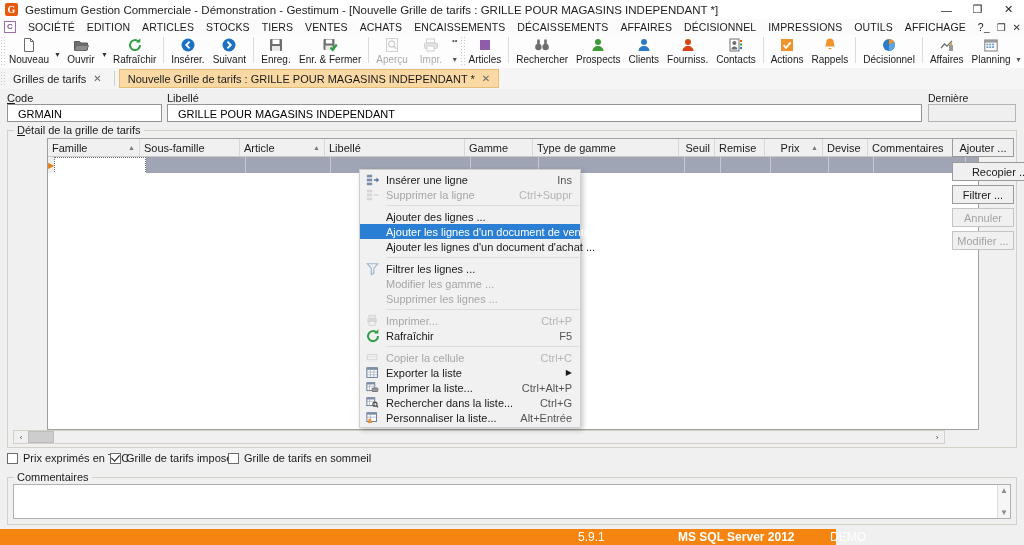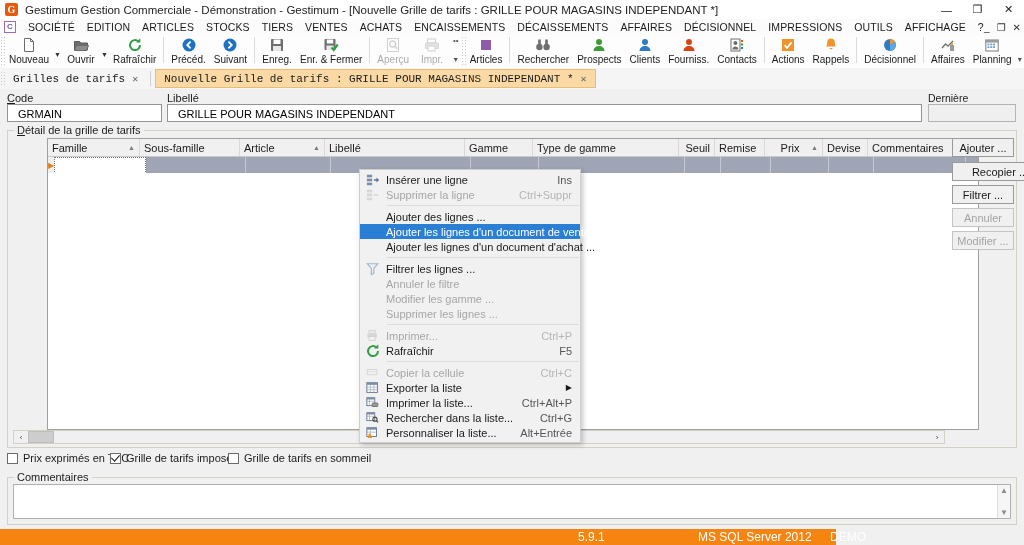--- a/index.html
+++ b/index.html
@@ -205,21 +205,21 @@
           <div class="tb-label">Rafraîchir</div>
         </div>
         <div class="tb-sep"></div>
         <div class="tb-item">
           <div class="tb-icon">
             <svg width="16" height="16" viewBox="0 0 16 16">
               <circle cx="8" cy="8" r="6.5" fill="#1b72c4"></circle>
               <path d="M9.6 4.6L6.2 8l3.4 3.4" fill="none" stroke="#fff" stroke-width="1.8"></path>
             </svg>
           </div>
-          <div class="tb-label">Précéd.</div>
+          <div class="tb-label">Insérer.</div>
         </div>
         <div class="tb-item">
           <div class="tb-icon">
             <svg width="16" height="16" viewBox="0 0 16 16">
               <circle cx="8" cy="8" r="6.5" fill="#1b72c4"></circle>
               <path d="M6.4 4.6L9.8 8l-3.4 3.4" fill="none" stroke="#fff" stroke-width="1.8"></path>
             </svg>
           </div>
           <div class="tb-label">Suivant</div>
         </div>
@@ -393,21 +393,21 @@
         </div>
       </div>
     <div class="tb-overflow">
       <span>&nbsp;</span>
         <span>▾</span>
     </div>
   </div>
 
   <div class="tabstrip">
     <div class="grip" style="height:16px;margin-top:0;"></div>
-    <div id="tabs" style="display:flex;align-items:center;font-family:Liberation Mono, monospace;">
+    <div id="tabs" style="display:flex;align-items:center;">
         <div class="tab">
           <span>Grilles de tarifs</span>
           <span class="x">✕</span>
         </div>
         <div class="tab-sep"></div>
         <div class="tab active">
           <span>Nouvelle Grille de tarifs : GRILLE POUR MAGASINS INDEPENDANT *</span>
           <span class="x">✕</span>
         </div>
       </div>
@@ -529,21 +529,21 @@
   <div class="ta" style="left:13px;top:484px;width:998px;height:35px;">
     <div style="padding:2px 4px;font-size:11px;"></div>
     <div class="ta-scroll">
       <span>▲</span>
       <span>▼</span>
     </div>
   </div>
 
   <div class="statusbar">
     <div class="sb-cell" style="left:578px;">5.9.1</div>
-    <div class="sb-cell" style="left:698px;">MS SQL Server 2012</div>
+    <div class="sb-cell" style="left:678px;font-weight:bold;">MS SQL Server 2012</div>
     <div class="sb-cell" style="left:830px;">DEMO</div>
   </div>
 
   <div class="ctxmenu" style="left:359px;top:169px;width:222px;">
     <div class="ctx-gutter"></div>
     <div id="ctx-items" style="position:relative;">
         <div class="ctx-item">
           <div class="ctx-ico">
             <svg width="14" height="14" viewBox="0 0 16 16">
               <rect x="1" y="2" width="6" height="3" fill="#7a8ea8"></rect>
@@ -585,24 +585,20 @@
         <div class="ctx-item">
           <div class="ctx-ico">
             <svg width="14" height="14" viewBox="0 0 16 16">
               <path d="M1.5 2h12l-4.6 5.4V13l-2.8 1.4V7.4z" fill="none" stroke="#9fb9cf" stroke-width="1.4"></path>
             </svg>
           </div>
           <div class="ctx-text">Filtrer les lignes ...</div>
         </div>
         <div class="ctx-item disabled">
           <div class="ctx-ico"></div>
-          <div class="ctx-text">Annuler le filtre</div>
-        </div>
-        <div class="ctx-item disabled">
-          <div class="ctx-ico"></div>
           <div class="ctx-text">Modifier les gamme ...</div>
         </div>
         <div class="ctx-item disabled">
           <div class="ctx-ico"></div>
           <div class="ctx-text">Supprimer les lignes ...</div>
         </div>
         <div class="ctx-sep"></div>
         <div class="ctx-item disabled">
           <div class="ctx-ico" style="opacity: 0.45;">
             <svg width="14" height="14" viewBox="0 0 16 16">

